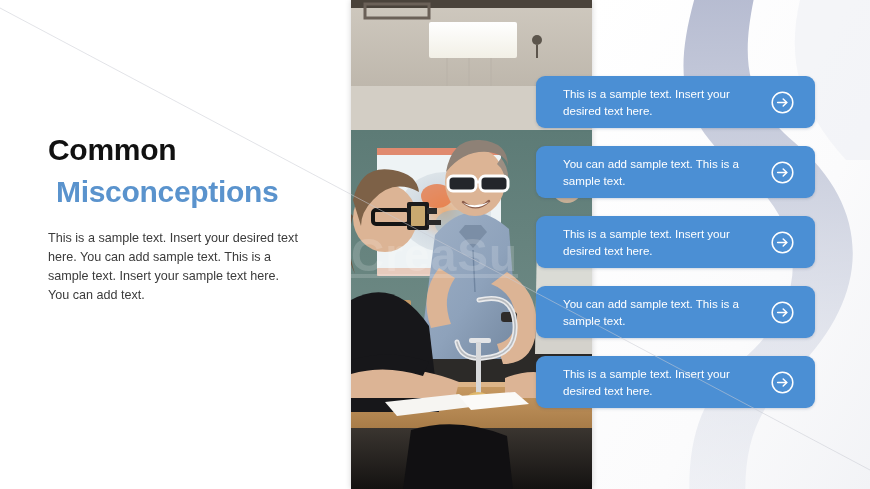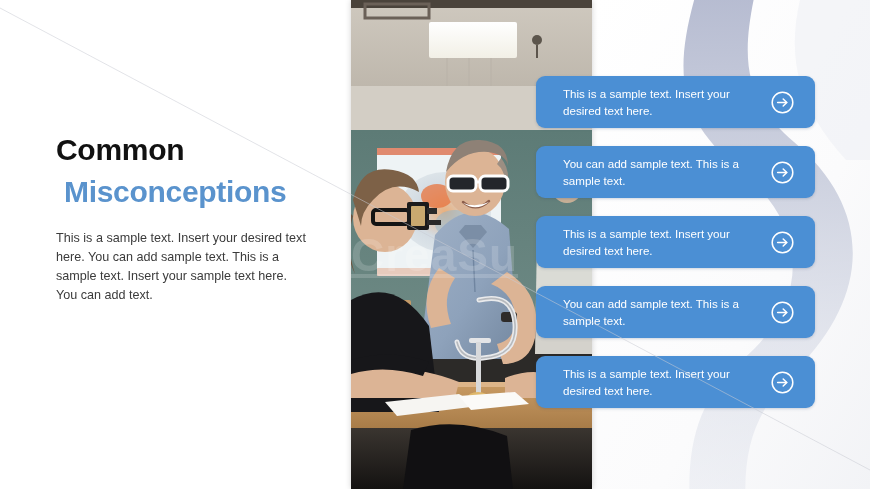--- a/index.html
+++ b/index.html
@@ -30,21 +30,21 @@
   }
   .bg-decor svg {
     display: block;
     width: 870px;
     height: 489px;
   }
 
   
   .text-panel {
     position: absolute;
-    left: 8px;
+    left: 0;
     top: 0;
     width: 351px;
     height: 374px;
     z-index: 4;
   }
   .title-block {
     position: absolute;
     left: 48px;
     top: 133px;
     width: 290px;

